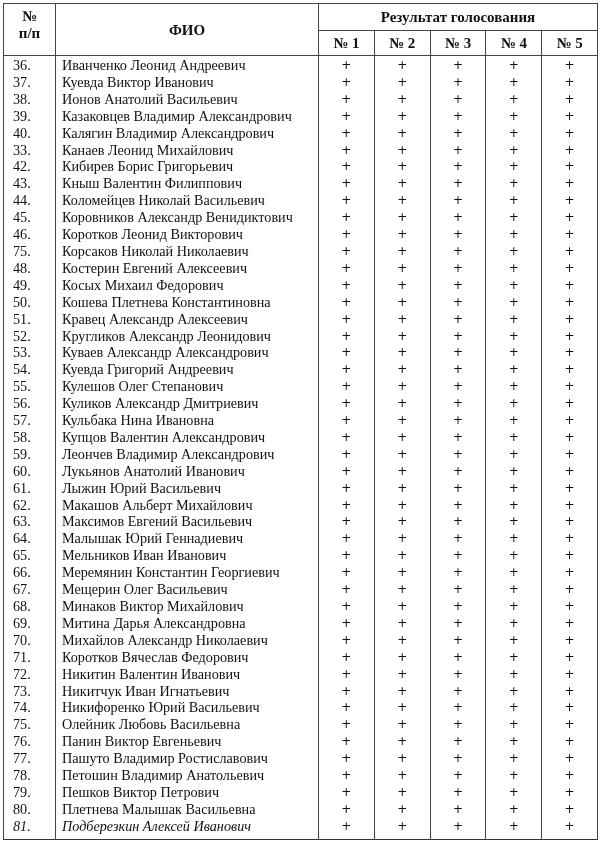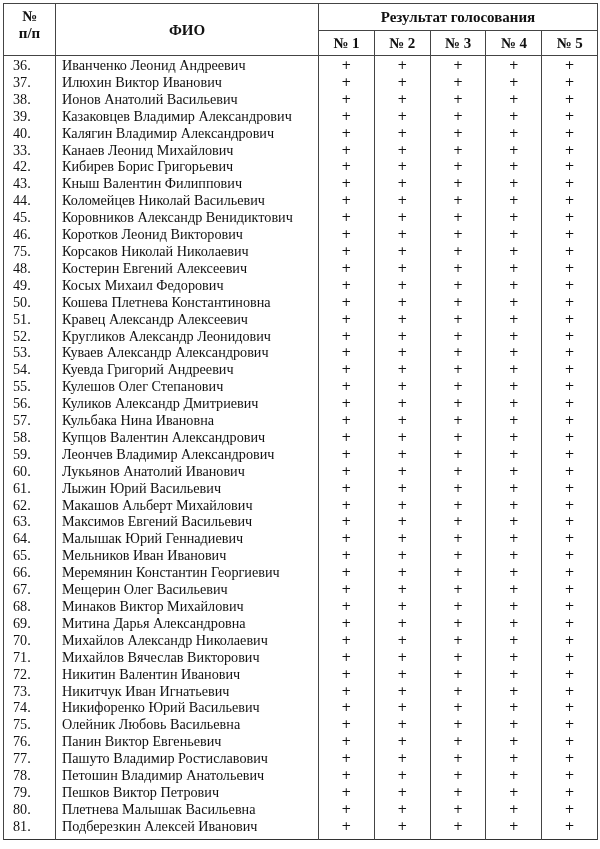--- a/index.html
+++ b/index.html
@@ -47,21 +47,21 @@
       font-size: 14.2px;
       height: 16.9px;
       line-height: 16.9px;
       padding: 0;
       border-left: 1px solid #444444;
       border-right: 1px solid #444444;
       white-space: nowrap;
       overflow: hidden;
     }
     tbody tr:first-child td { padding-top: 1px; }
-    tbody tr:last-child td { padding-bottom: 4px; }
+    tbody tr:last-child td { padding-bottom: 4px; font-style: italic; }
     td.num { padding-left: 9px; margin-top: 7px; }
     td.name { padding-left: 6px; margin-top: 16px; }
     td.vote {
       text-align: center;
       font-family: "DejaVu Sans", sans-serif;
       font-size: 12px;
     }
   </style>
 </head>
 <body>
@@ -98,21 +98,21 @@
     <td class="num">36.</td>
     <td class="name">Иванченко Леонид Андреевич</td>
     <td class="vote">+</td>
     <td class="vote">+</td>
     <td class="vote">+</td>
     <td class="vote">+</td>
     <td class="vote">+</td>
   </tr>
       <tr>
     <td class="num">37.</td>
-    <td class="name">Илюхин Виктор Иванович</td>
+    <td class="name">Куевда Виктор Иванович</td>
     <td class="vote">+</td>
     <td class="vote">+</td>
     <td class="vote">+</td>
     <td class="vote">+</td>
     <td class="vote">+</td>
   </tr>
       <tr>
     <td class="num">38.</td>
     <td class="name">Ионов Анатолий Васильевич</td>
     <td class="vote">+</td>
@@ -404,21 +404,21 @@
     <td class="num">70.</td>
     <td class="name">Михайлов Александр Николаевич</td>
     <td class="vote">+</td>
     <td class="vote">+</td>
     <td class="vote">+</td>
     <td class="vote">+</td>
     <td class="vote">+</td>
   </tr>
       <tr>
     <td class="num">71.</td>
-    <td class="name">Михайлов Вячеслав Викторович</td>
+    <td class="name">Коротков Вячеслав Федорович</td>
     <td class="vote">+</td>
     <td class="vote">+</td>
     <td class="vote">+</td>
     <td class="vote">+</td>
     <td class="vote">+</td>
   </tr>
       <tr>
     <td class="num">72.</td>
     <td class="name">Никитин Валентин Иванович</td>
     <td class="vote">+</td>

